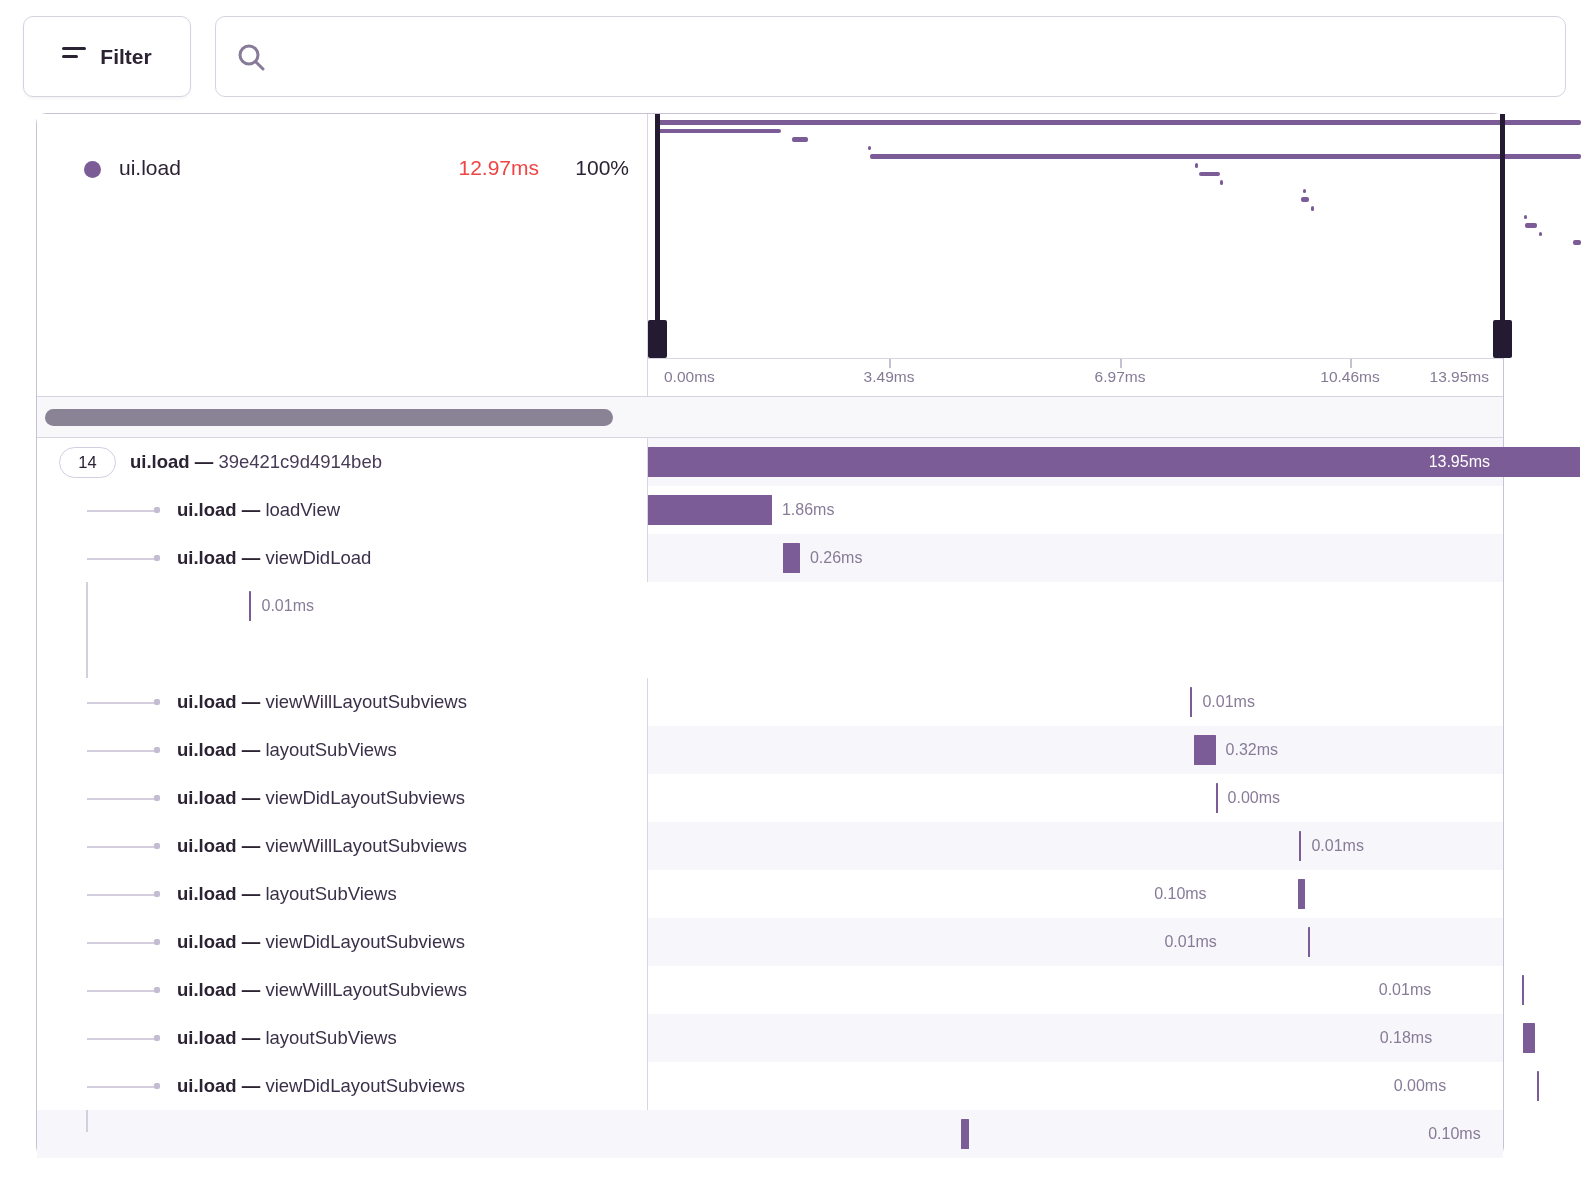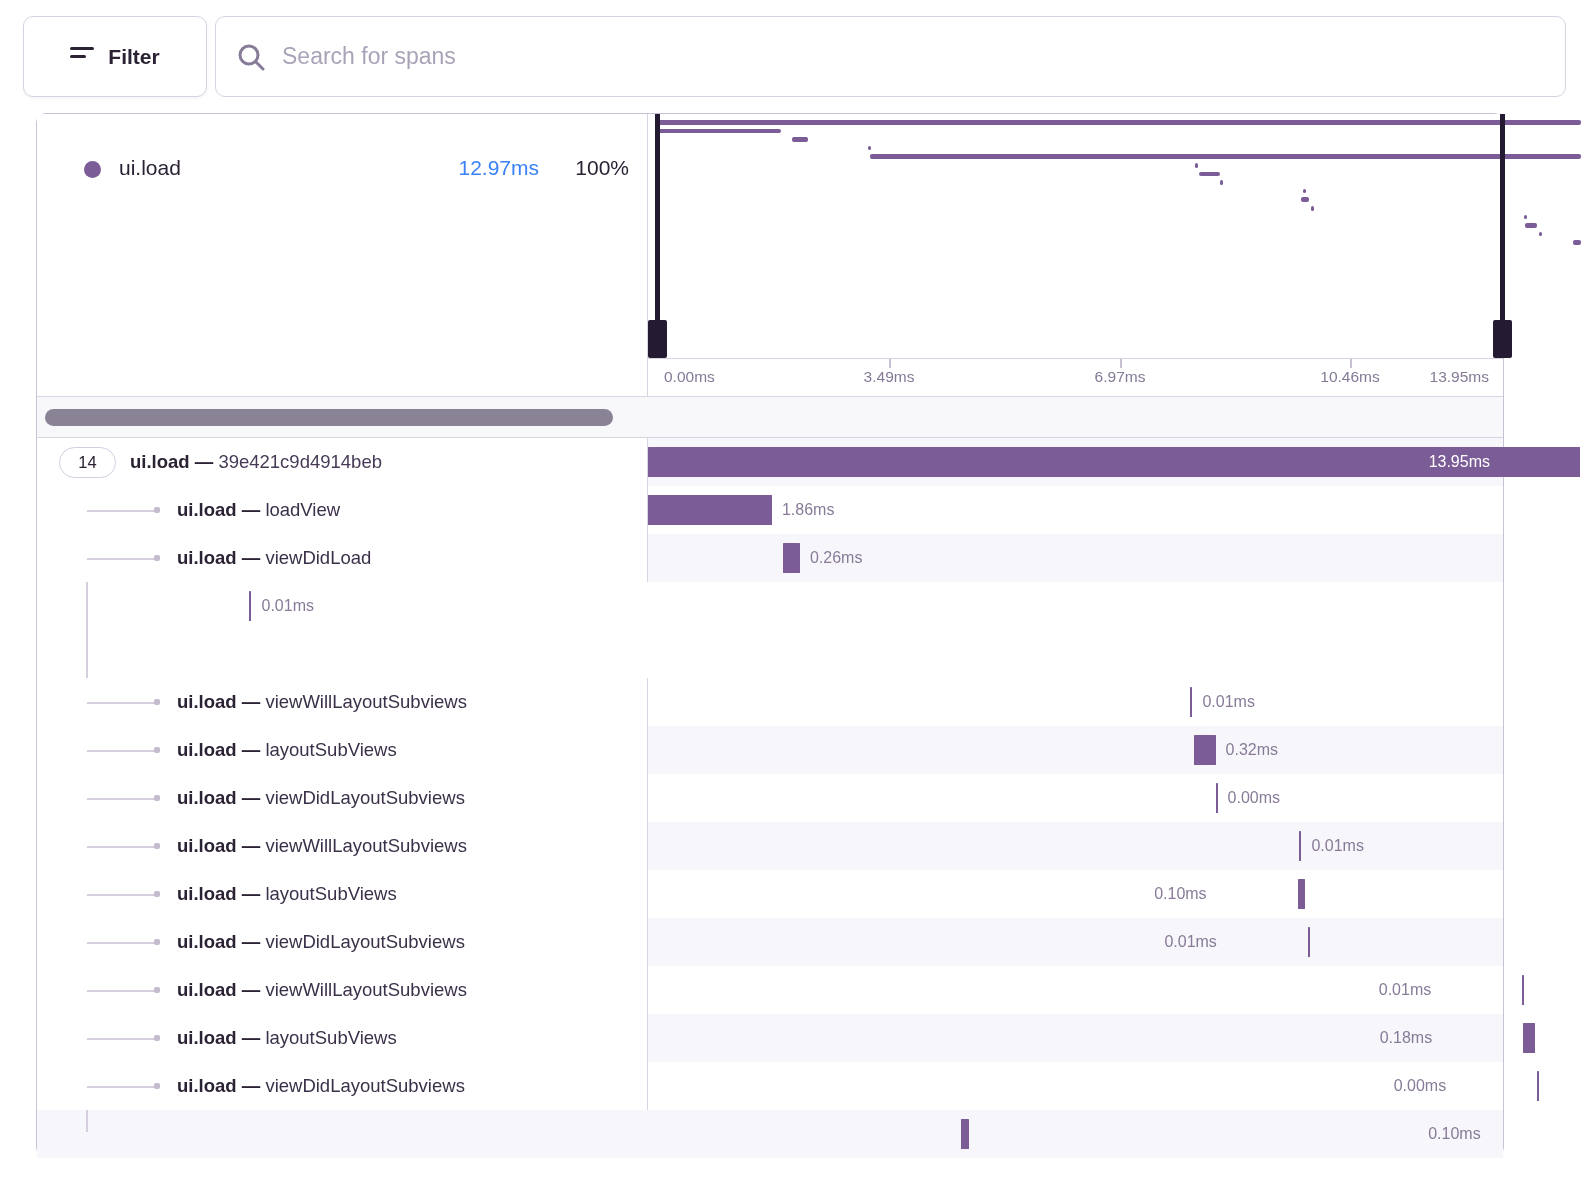--- a/index.html
+++ b/index.html
@@ -1,20 +1,20 @@
 <!DOCTYPE html>
 <html><head>
 <meta charset="utf-8">
 <style>
   * { margin:0; padding:0; box-sizing:border-box; }
   html,body { width:1588px; height:1184px; background:#ffffff;
     font-family:"Liberation Sans", sans-serif; color:#2b2233; overflow:hidden; }
 
   
-  .filter-btn { position:absolute; left:23px; top:16px; width:184px; height:81px;
+  .filter-btn { position:absolute; left:23px; top:16px; width:168px; height:81px;
     background:#fff; border:1.5px solid #d8d2e0; border-radius:10px;
     display:flex; align-items:center; justify-content:center; gap:14px;
     box-shadow:0 2px 3px rgba(43,34,51,0.04); cursor:pointer; }
   .filter-btn .flt { display:flex; flex-direction:column; gap:5px; align-items:center; }
   .filter-btn .flt i { display:block; height:3px; background:#2b2233; border-radius:2px; }
   .filter-btn .flt i:nth-child(1){ width:24px; }
   .filter-btn .flt i:nth-child(2){ width:16px; }
   .filter-btn .flt i:nth-child(3){ width:24px; visibility:hidden; }
   .filter-btn .flt i:nth-child(2){ align-self:flex-start; }
   .filter-label { font-size:21px; font-weight:bold; color:#2b2233; }
@@ -29,21 +29,21 @@
 
   
   .panel { position:absolute; left:36px; top:113px; width:1468px; height:1044px;
     border:1.5px solid #c9c2d6; border-radius:10px; background:#fff; }
 
   .legend { position:absolute; left:0; top:0; width:611px; height:282px;
     border-right:1.5px solid #d9d3e2; background:#fff; z-index:3; }
   .legend .dot { position:absolute; left:47px; top:47px; width:17px; height:17px;
     border-radius:50%; }
   .legend-op { position:absolute; left:82px; top:42px; font-size:21px; color:#2b2233; }
-  .legend-duration { position:absolute; right:108px; top:42px; font-size:21px; color:#3b82f6; }
+  .legend-duration { position:absolute; right:108px; top:42px; font-size:21px; color:#ef4444; }
   .legend-percent { position:absolute; right:18px; top:42px; font-size:21px; color:#2b2233; }
 
   .minimap { position:absolute; left:611px; top:0; right:0; height:244px; background:#fff; }
   .mm-bar { position:absolute; height:4.5px; border-radius:2px; }
   .handle { position:absolute; top:0; bottom:0; width:5px; }
   .handle .line { position:absolute; left:0; top:0; bottom:0; width:5px; background:#241a32; }
   .handle .grip { position:absolute; bottom:0; left:-7px; width:19px; height:38px;
     background:#241a32; border-radius:2px; }
   .handle.left { left:7px; cursor:ew-resize; }
   .handle.right { right:-2px; cursor:ew-resize; }
@@ -106,21 +106,20 @@
       <i></i>
     </span>
   <span class="filter-label">Filter</span>
 </button>
 
 <div class="search-box">
   <svg width="30" height="30" viewBox="0 0 30 30">
     <circle cx="13" cy="13" r="9" fill="none" stroke="#877b98" stroke-width="3"></circle>
     <line x1="20" y1="20" x2="27" y2="27" stroke="#877b98" stroke-width="3" stroke-linecap="round"></line>
   </svg>
-  <input type="text" placeholder="Search for spans" style="">
 </div>
 
 <div class="panel">
 
   <div class="legend">
     <span class="dot" style="background: rgb(124, 92, 151);"></span>
     <span class="legend-op">ui.load</span>
     <span class="legend-duration">12.97ms</span>
     <span class="legend-percent">100%</span>
   </div>

